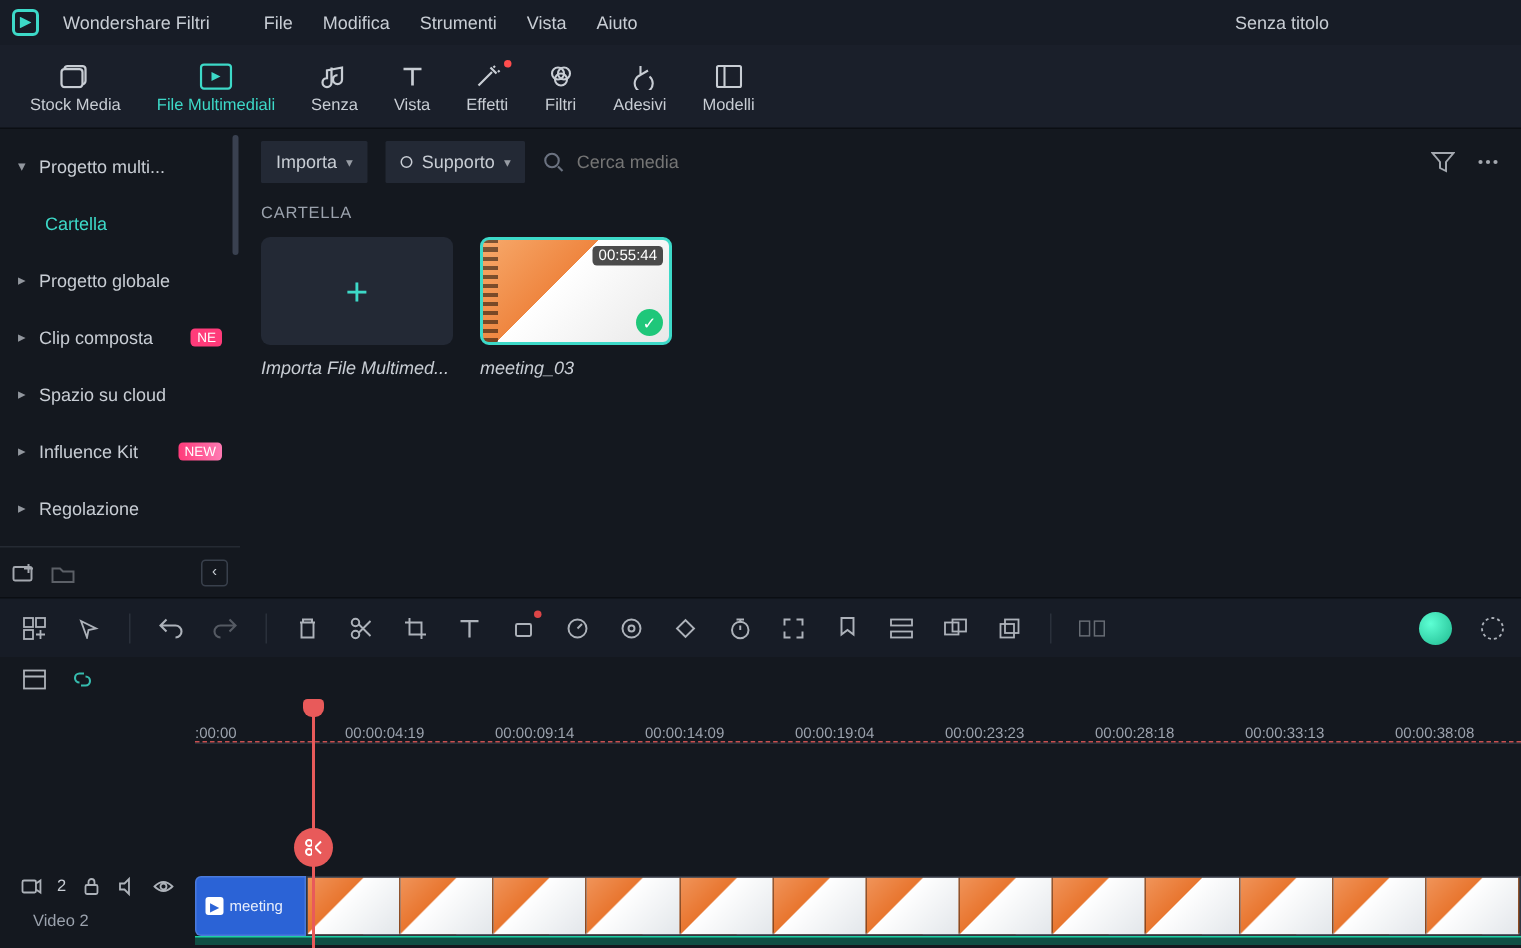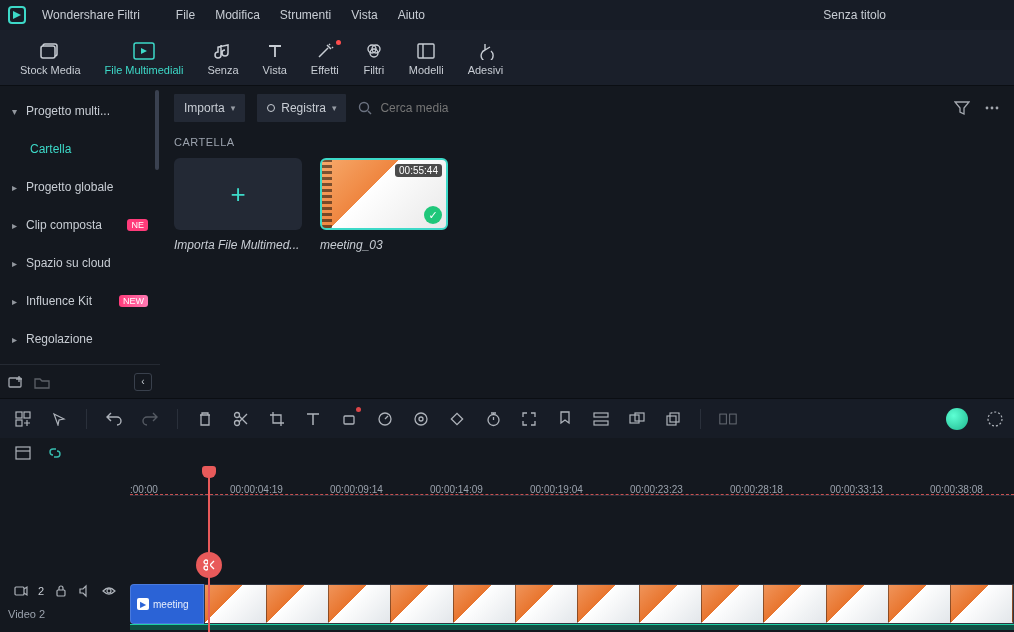--- a/index.html
+++ b/index.html
@@ -84,21 +84,21 @@
 
 
 .playhead { position: absolute; top: 0; width: 2px; background: #e85a5a; z-index: 10; }
 .playhead .knob { position: absolute; top: -2px; left: -6px; width: 14px; height: 12px; background: #e85a5a; border-radius: 3px 3px 6px 6px; }
 
 
 .tl-body { display: flex; height: 136px; background: #14181f; position: relative; }
 .tl-body .tl-left-col { display: flex; flex-direction: column; justify-content: flex-end; padding-bottom: 12px; }
 .track-header { padding: 0 14px; display: flex; align-items: center; gap: 10px; height: 26px; }
 .track-header .th-ico { width: 14px; height: 14px; opacity: 0.85; }
-.track-label { padding: 4px 8px 0; font-size: 11px; color: #9ba2ad; }
+.track-label { padding: 4px 22px 0; font-size: 11px; color: #9ba2ad; }
 
 .tl-tracks { flex: 1; position: relative; overflow: hidden; }
 .scissor-marker { position: absolute; top: 56px; width: 26px; height: 26px; background: #e85a5a; border-radius: 50%; display: flex; align-items: center; justify-content: center; z-index: 8; }
 
 .video-track { position: absolute; top: 88px; left: 0; right: 0; height: 40px; display: flex; }
 .clip-head { width: 74px; height: 100%; background: #2b63d6; border-radius: 4px 0 0 4px; display: flex; align-items: center; padding: 0 6px; gap: 4px; color: #e8eefc; font-size: 10px; border: 1px solid rgba(255,255,255,0.15); }
 .clip-head .play { width: 12px; height: 12px; background: #fff; border-radius: 2px; display: flex; align-items: center; justify-content: center; color: #2b63d6; font-size: 8px; }
 .clip-body { flex: 1; height: 100%; background: #1f2430; border: 1px solid rgba(255,255,255,0.08); display: flex; overflow: hidden; }
 .frame { flex: 1; min-width: 50px; border-right: 1px solid rgba(0,0,0,0.4); background: linear-gradient(135deg,#f0945a 0%, #e8752e 38%, #ffffff 38%, #e2e6ea 100%); position: relative; }
 .audio-track { position: absolute; top: 128px; left: 0; right: 0; height: 6px; background: #0f4f44; border-top: 1px solid #1dcfa3; }
@@ -170,34 +170,34 @@
         <svg width="18" height="18" viewBox="0 0 18 18">
           <circle cx="7" cy="7" r="4" fill="none" stroke="#c8cdd4" stroke-width="1.4"></circle>
           <circle cx="11" cy="7" r="4" fill="none" stroke="#c8cdd4" stroke-width="1.4"></circle>
           <circle cx="9" cy="11" r="4" fill="none" stroke="#c8cdd4" stroke-width="1.4"></circle>
         </svg>
       </div>
     <span class="maintab-label">Filtri</span>
   </div>
   <div class="maintab">
     <div class="maintab-icon">
+        <svg width="18" height="18" viewBox="0 0 18 18">
+          <path d="M9 2 L9 8 L14 5 M9 8 A6 6 0 1 0 15 9" fill="none" stroke="#c8cdd4" stroke-width="1.4"></path>
+        </svg>
+      </div>
+    <span class="maintab-label">Adesivi</span>
+  </div>
+  <div class="maintab">
+    <div class="maintab-icon">
         <svg width="18" height="16" viewBox="0 0 18 16">
           <rect x="1" y="1" width="16" height="14" rx="1" fill="none" stroke="#c8cdd4" stroke-width="1.4"></rect>
           <line x1="6" y1="1" x2="6" y2="15" stroke="#c8cdd4" stroke-width="1.4"></line>
         </svg>
       </div>
     <span class="maintab-label">Modelli</span>
-  </div>
-  <div class="maintab">
-    <div class="maintab-icon">
-        <svg width="18" height="18" viewBox="0 0 18 18">
-          <path d="M9 2 L9 8 L14 5 M9 8 A6 6 0 1 0 15 9" fill="none" stroke="#c8cdd4" stroke-width="1.4"></path>
-        </svg>
-      </div>
-    <span class="maintab-label">Adesivi</span>
   </div>
 </div>
 
 <div class="content">
   <div class="sidebar">
     <div class="side-list">
       <div class="side-item">
           <span class="chev">▾</span>
           <span>Progetto multi...</span>
         </div>
@@ -243,21 +243,21 @@
   </div>
 
   <div class="media-panel">
     <div class="media-toolbar">
       <div class="tb-btn">
           <span>Importa</span>
           <span class="chev">▾</span>
         </div>
       <div class="tb-btn">
           <span class="rec-dot"></span>
-          <span>Registra</span>
+          <span>Supporto</span>
           <span class="chev">▾</span>
         </div>
       <div class="tb-search">
         <svg width="14" height="14" viewBox="0 0 14 14">
             <circle cx="6" cy="6" r="4.5" fill="none" stroke="#6b7280" stroke-width="1.4"></circle>
             <line x1="10" y1="10" x2="13" y2="13" stroke="#6b7280" stroke-width="1.4"></line>
           </svg>
         <input placeholder="Cerca media" style="">
       </div>
       <div class="tb-right">

